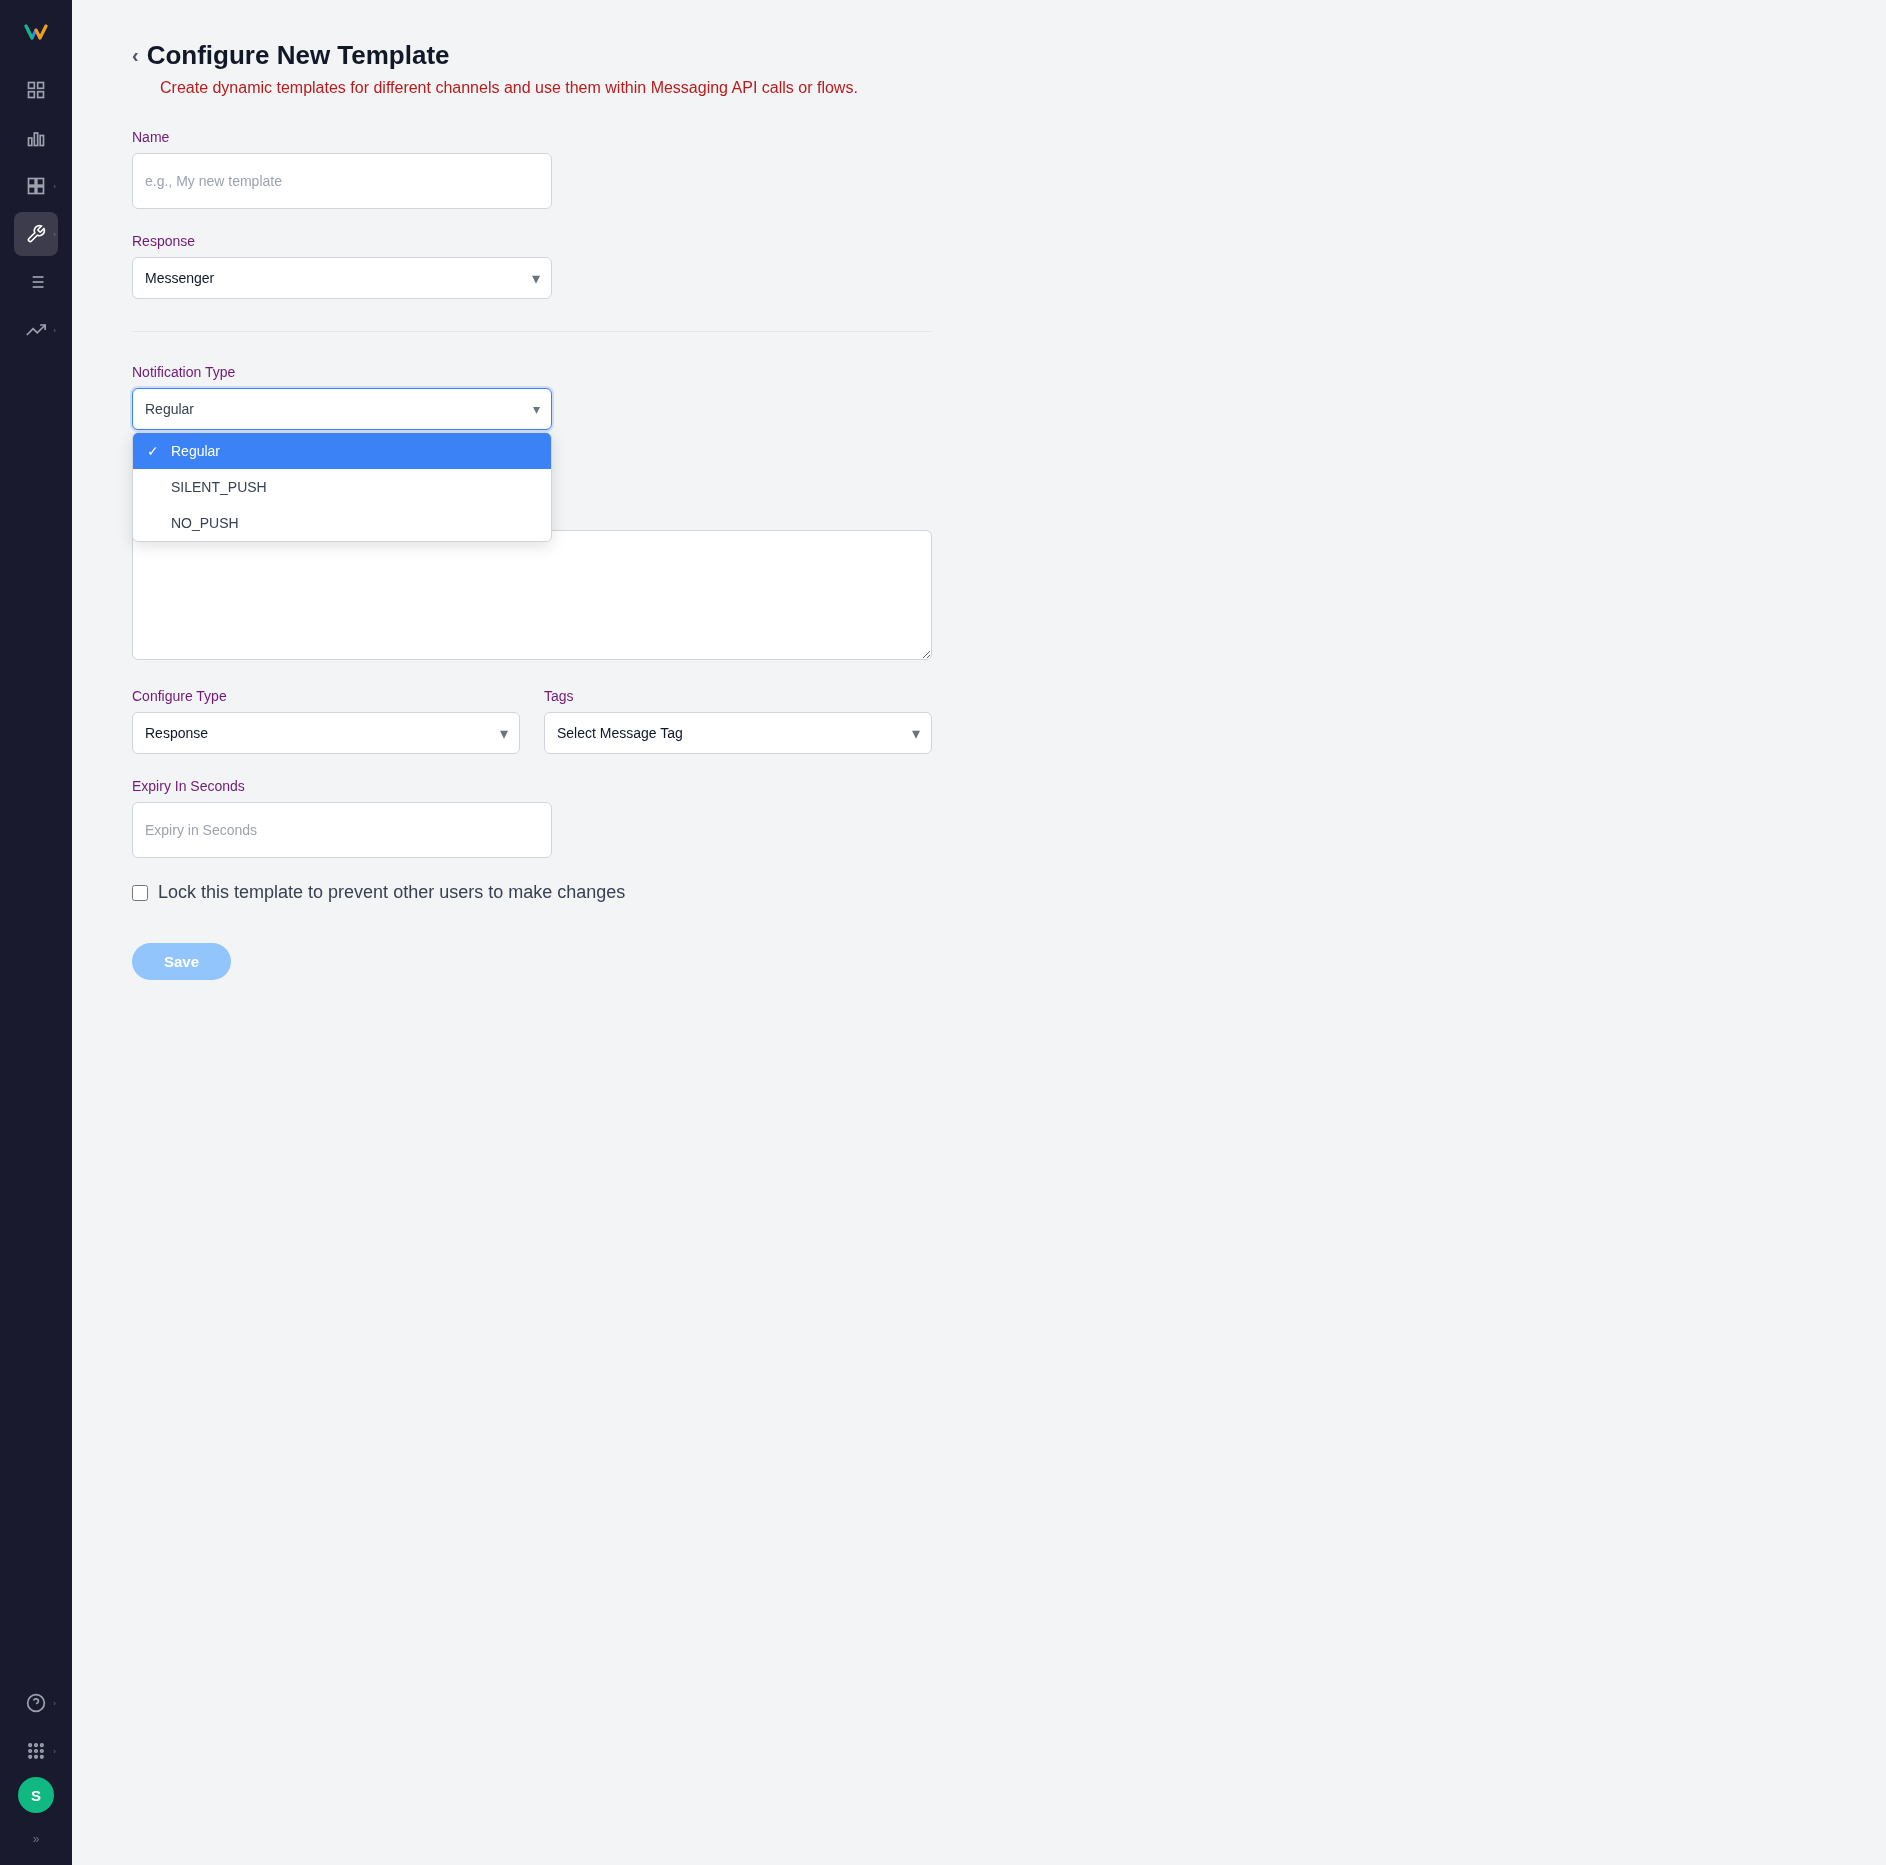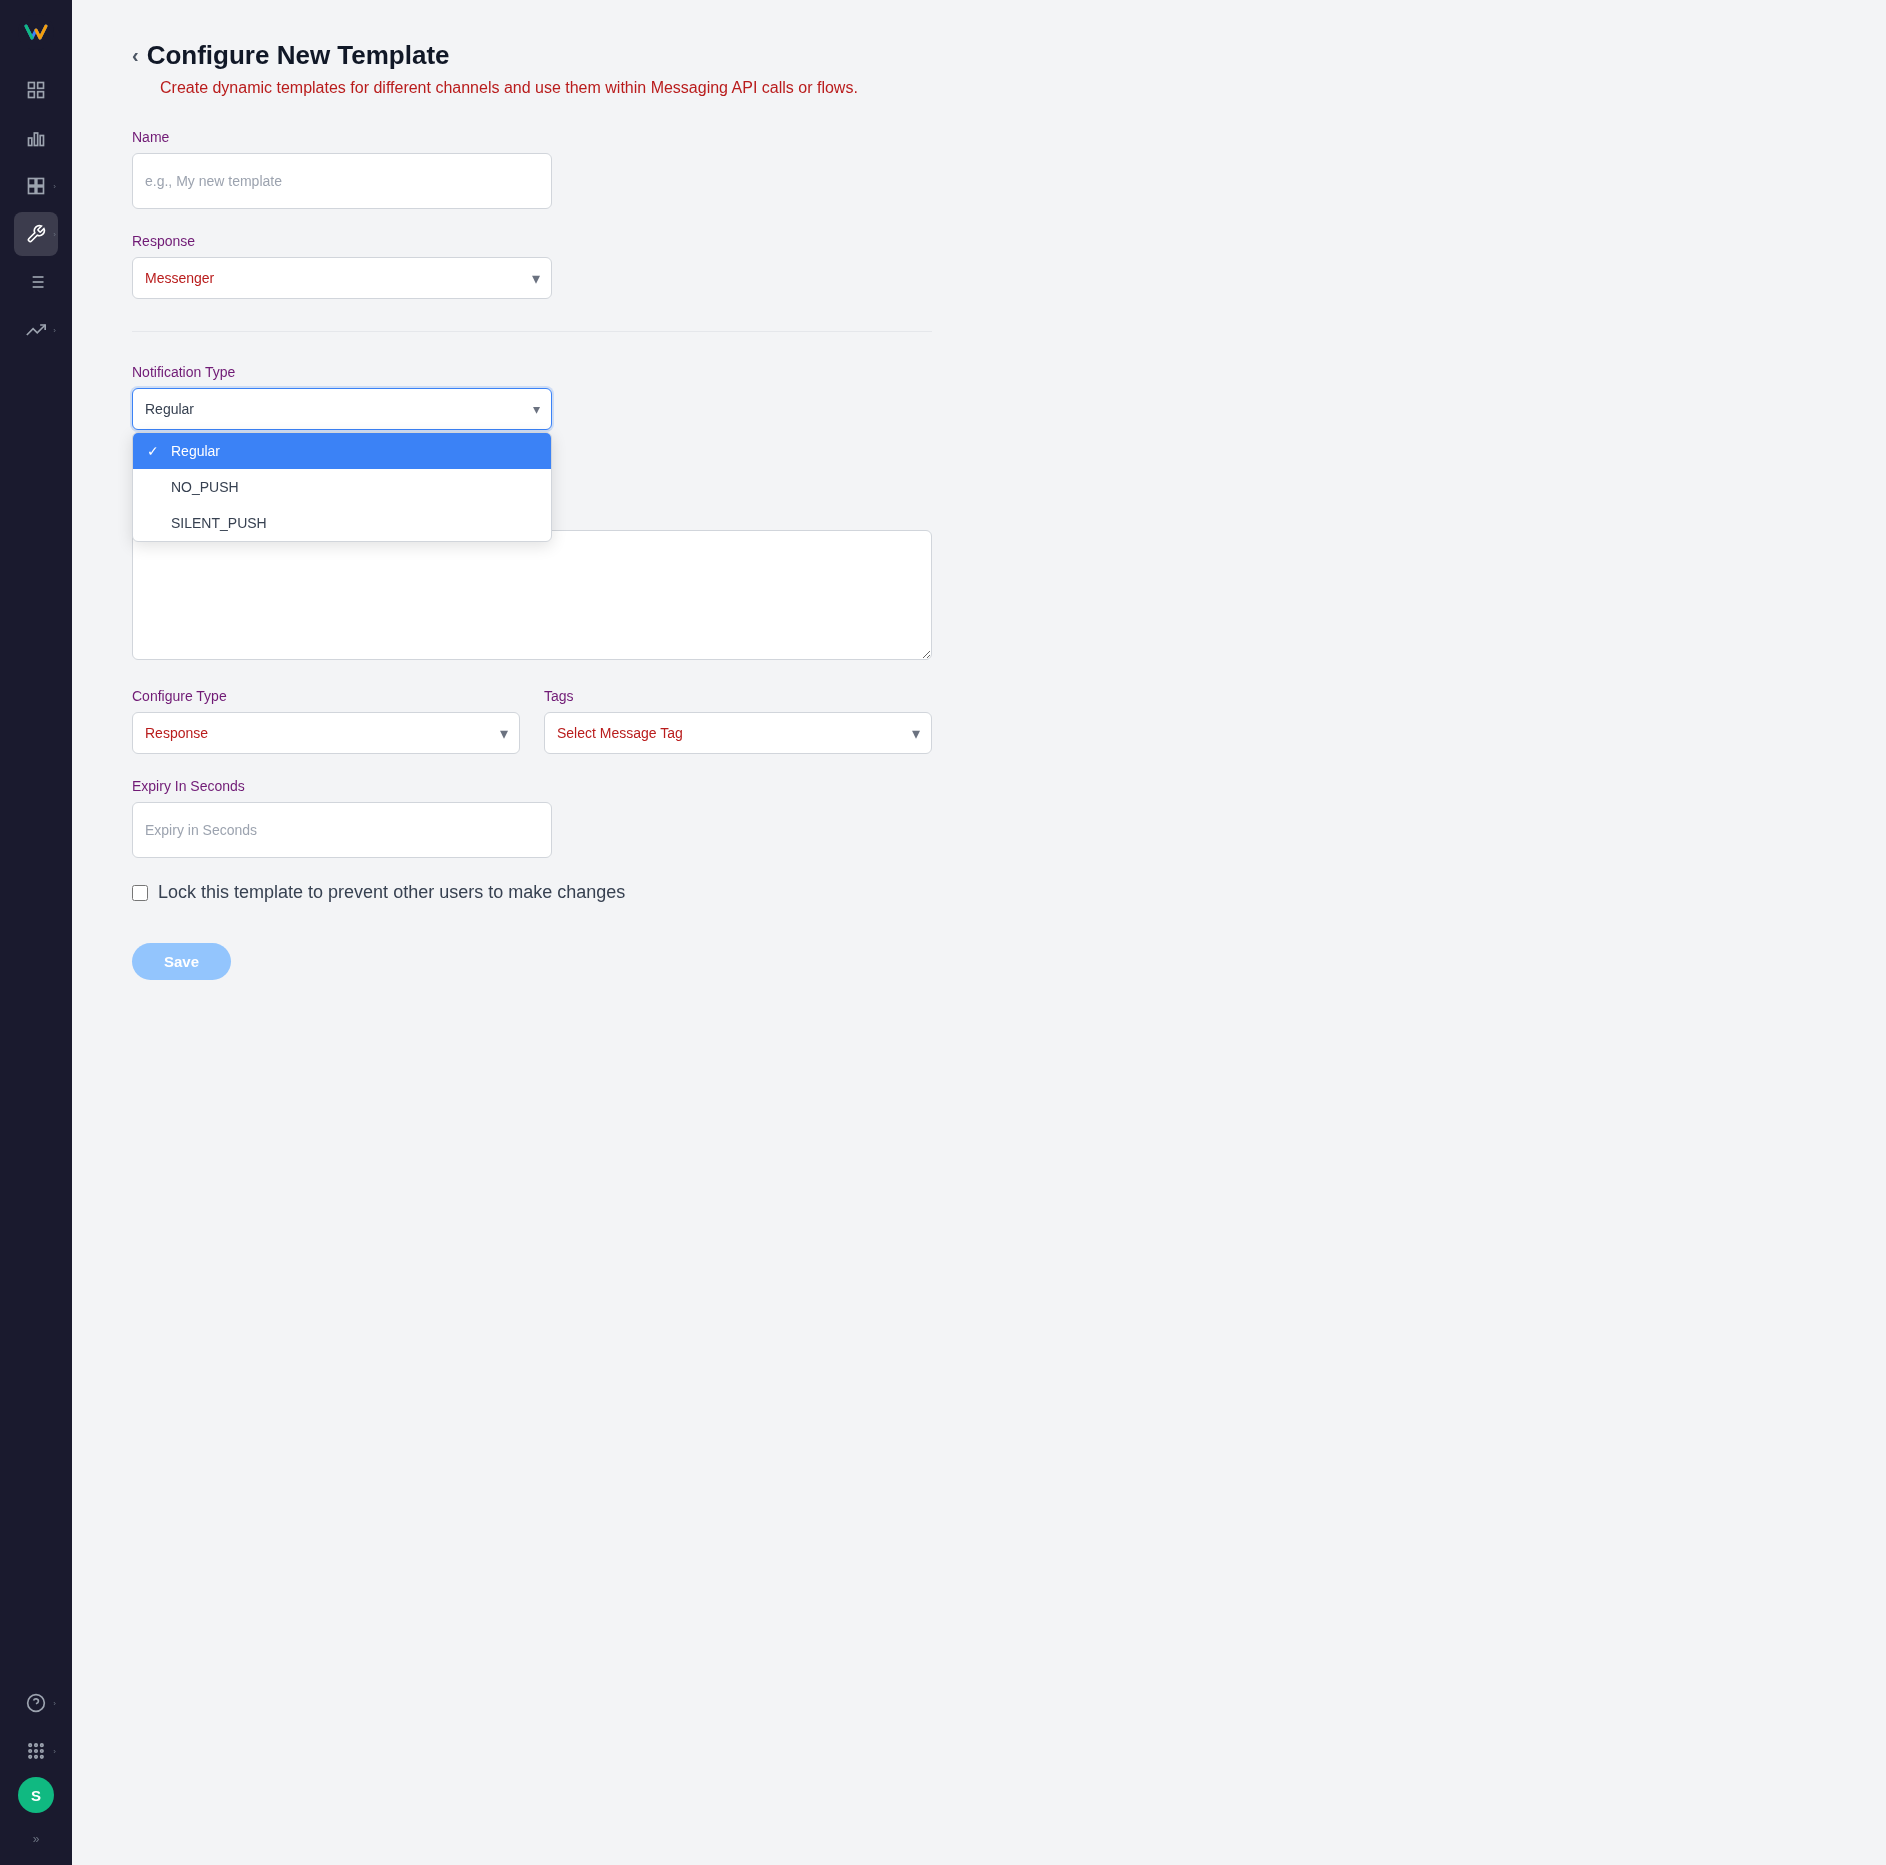--- a/index.html
+++ b/index.html
@@ -162,21 +162,21 @@
     }
 
     .form-select {
       width: 100%;
       max-width: 420px;
       height: 42px;
       border: 1px solid #d1d5db;
       border-radius: 6px;
       padding: 0 36px 0 12px;
       font-size: 14px;
-      color: #b91c1c;
+      color: #0f172a;
       background: white;
       appearance: none;
       cursor: pointer;
       outline: none;
     }
 
     .select-wrapper {
       position: relative;
       display: inline-block;
       width: 100%;
@@ -465,25 +465,25 @@
           <span>Regular</span>
           <span style="position:absolute;right:12px;color:#6b7280;">▾</span>
         </div>
         <div class="notification-dropdown-menu">
           <div class="dropdown-option selected">
             <span class="check-mark">✓</span>
             <span>Regular</span>
           </div>
           <div class="dropdown-option">
             <span class="check-mark"></span>
-            <span>NO_PUSH</span>
+            <span>SILENT_PUSH</span>
           </div>
           <div class="dropdown-option">
             <span class="check-mark"></span>
-            <span>SILENT_PUSH</span>
+            <span>NO_PUSH</span>
           </div>
         </div>
       </div>
     </div>
 
     
     <div class="form-group" style="margin-top: 100px;">
       <textarea class="form-textarea" style=""></textarea>
     </div>
 

